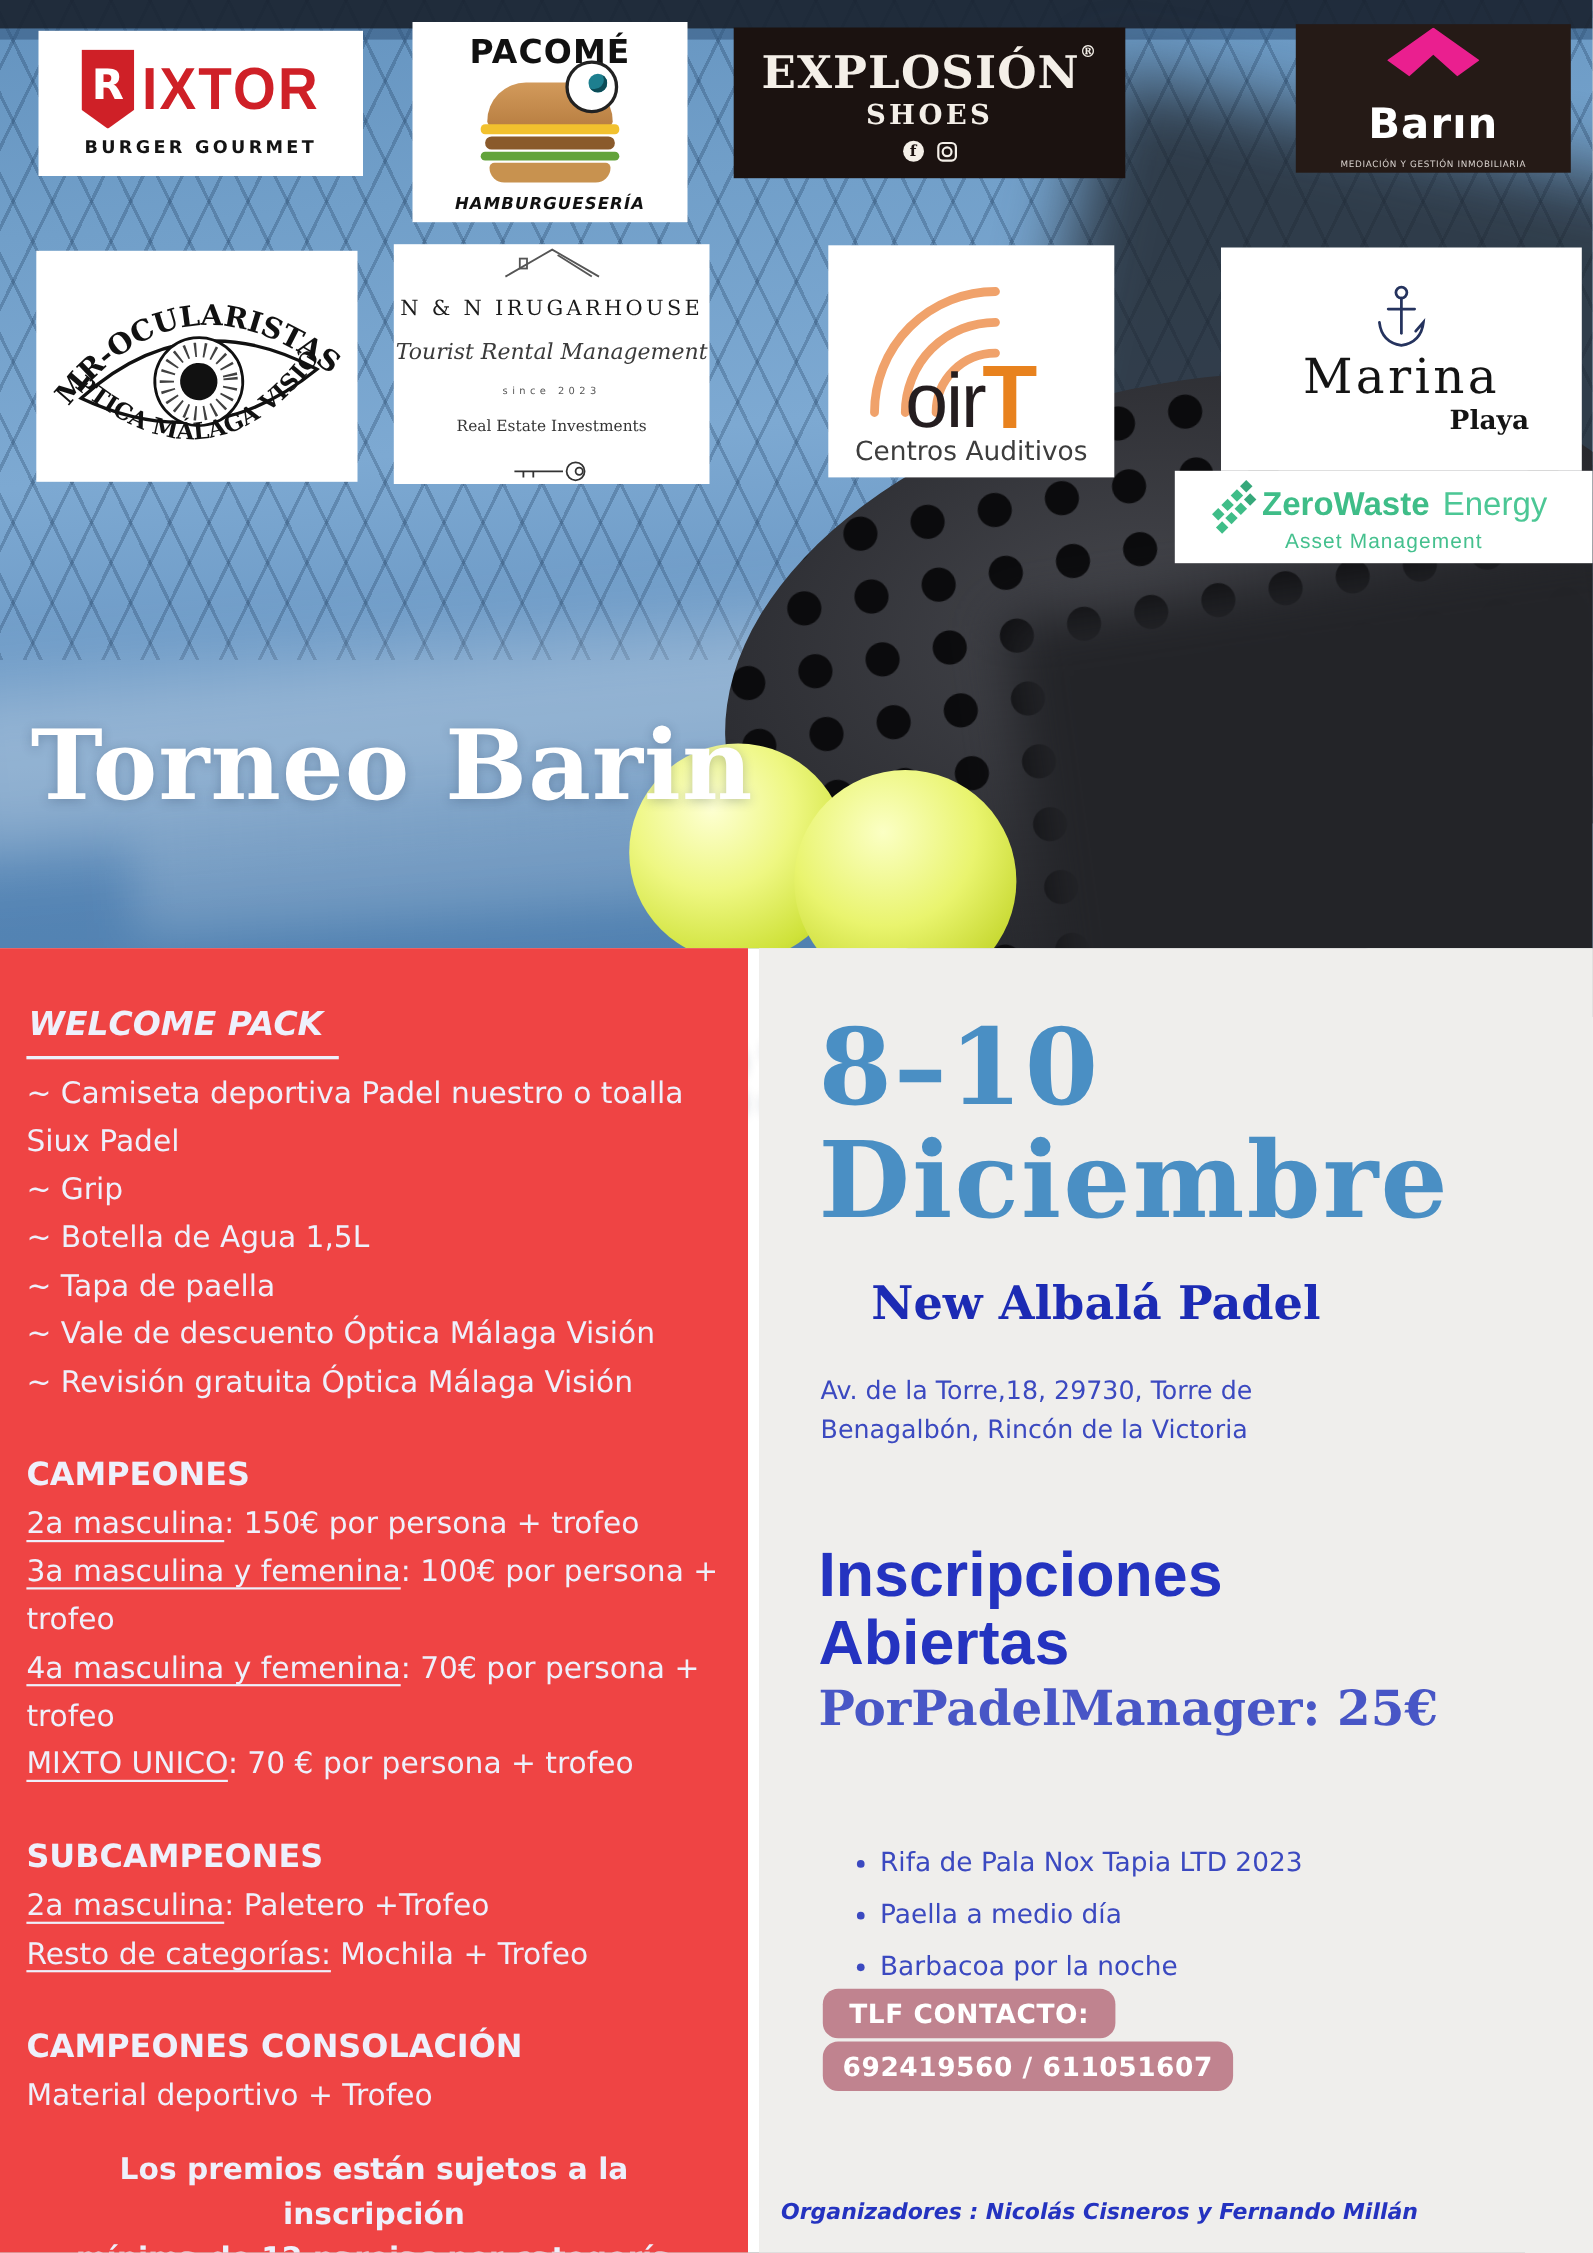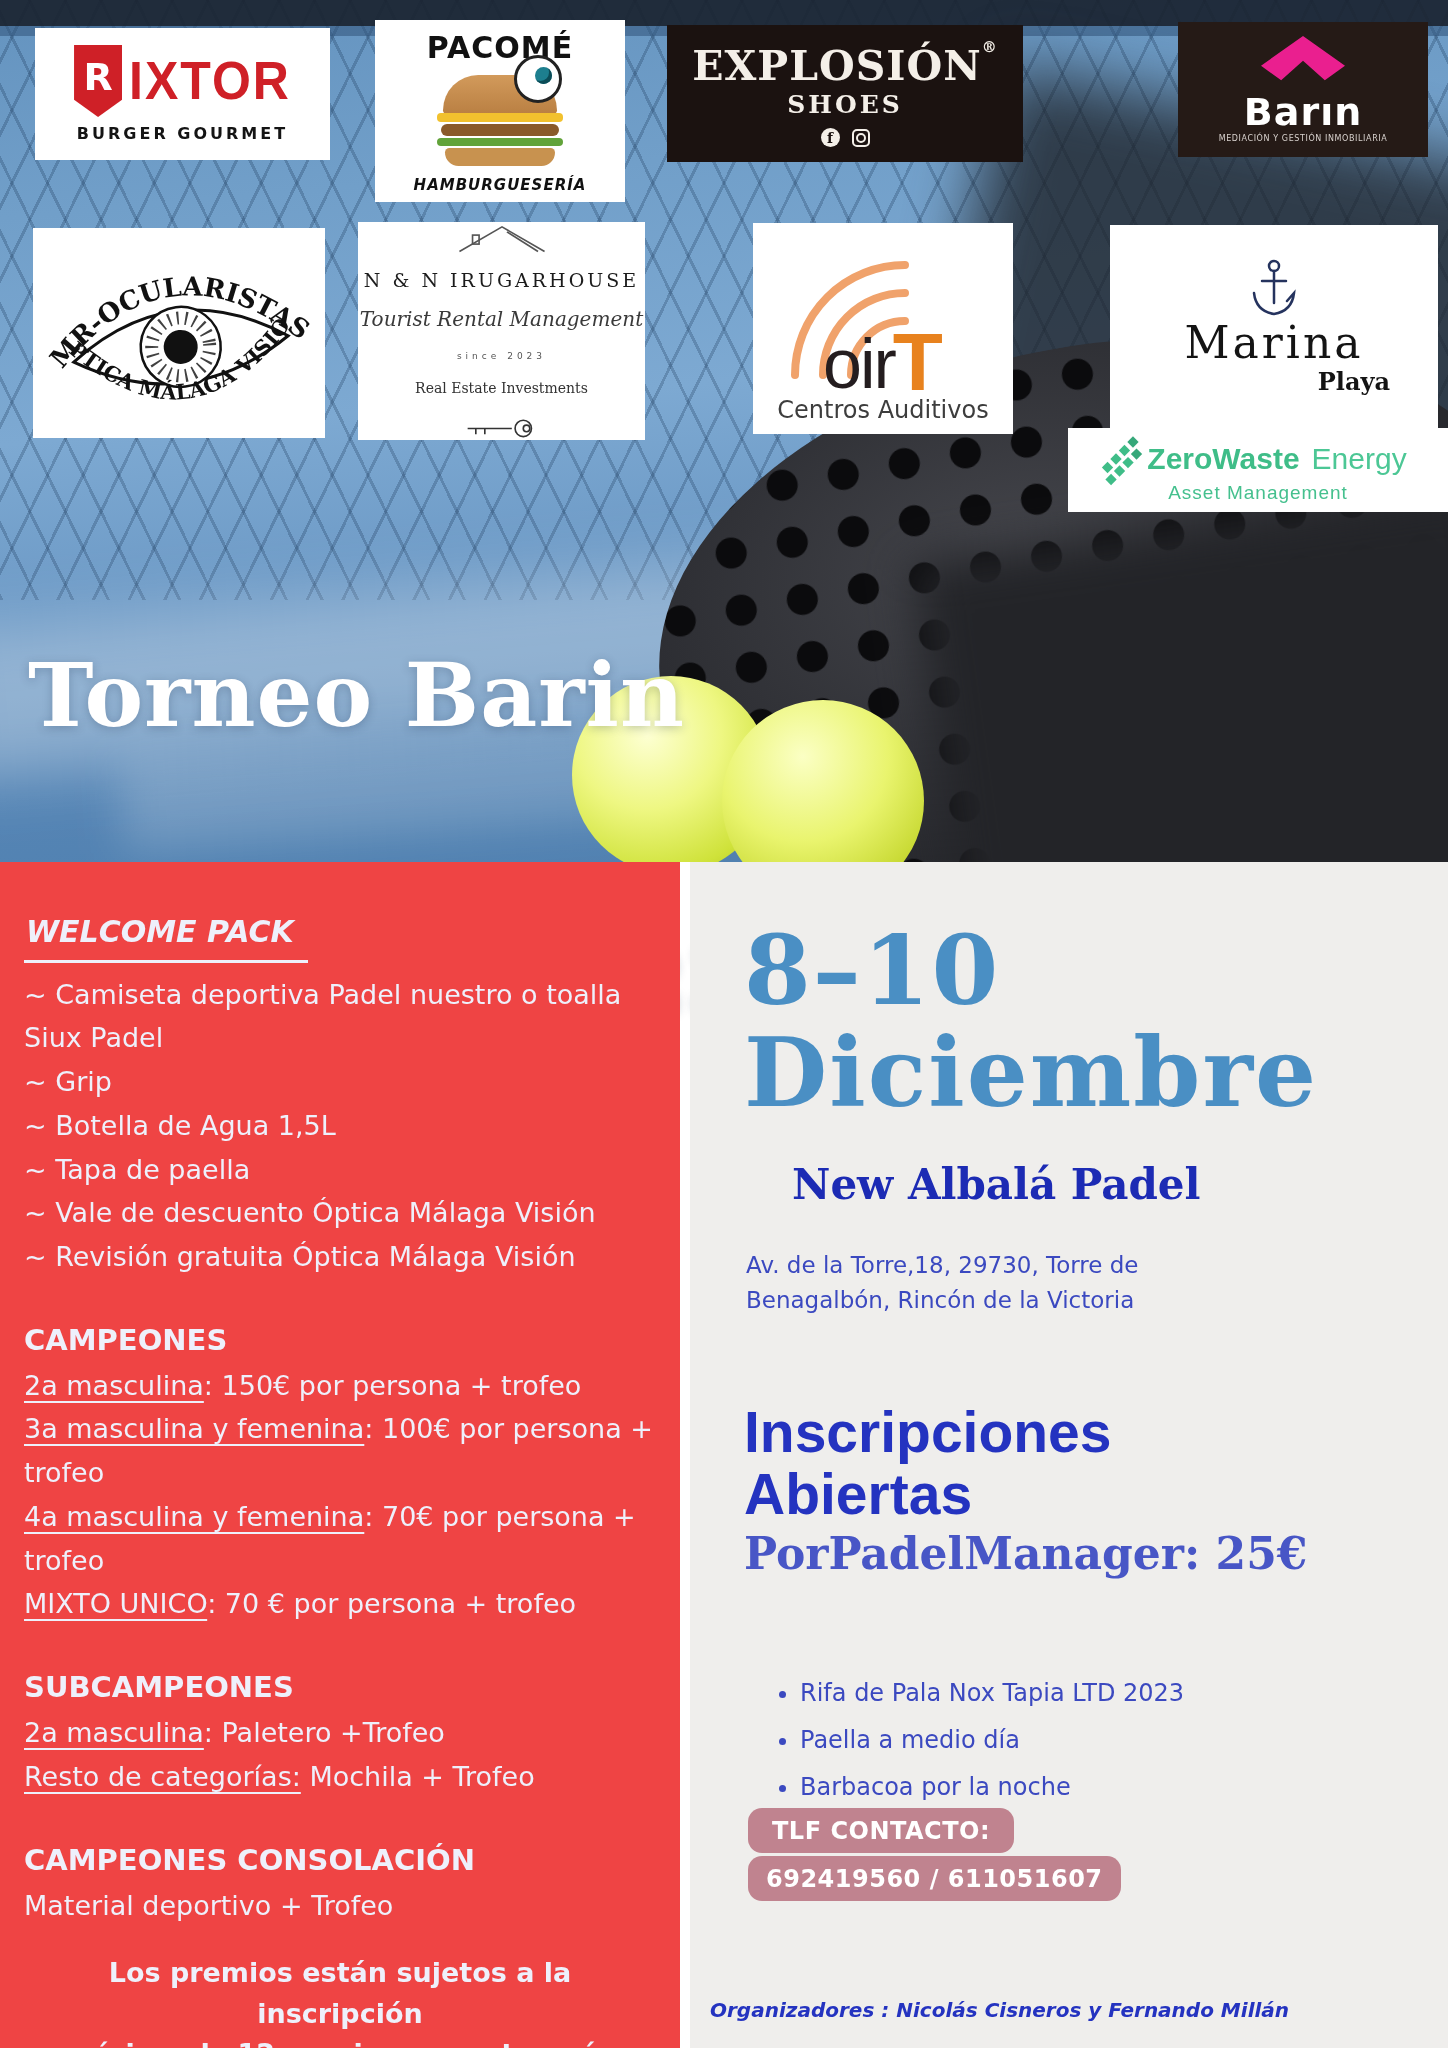--- a/index.html
+++ b/index.html
@@ -61,21 +61,21 @@
   .lg-explosion{left:667px;top:25px;width:356px;height:137px;background:#1b1210;color:#f4efe8;}
   .exp-name{font:700 41px "DejaVu Serif",serif;letter-spacing:1px;line-height:1;}
   .exp-name sup{font-size:15px;vertical-align:28px;}
   .exp-sub{font:700 25px "DejaVu Serif",serif;letter-spacing:3px;margin-top:3px;}
   .exp-social{display:flex;gap:12px;margin-top:9px;align-items:center;}
   .fb{width:19px;height:19px;border-radius:50%;background:#f4efe8;color:#1b1210;
       display:flex;align-items:center;justify-content:center;font:700 14px "DejaVu Serif",serif;}
   .ig{width:14px;height:14px;border:2px solid #f4efe8;border-radius:5px;position:relative;}
   .ig::after{content:"";position:absolute;inset:2px;border:2px solid #f4efe8;border-radius:50%;}
 
-  .lg-barin{left:1178px;top:22px;width:250px;height:135px;background:#251a16;color:#fff;gap:3px;}
+  .lg-barin{left:1178px;top:22px;width:250px;height:135px;background:#251a16;color:#fff;gap:14px;}
   .barin-chevron{width:84px;height:54px;background:#ea1f8f;
                  clip-path:polygon(50% 0,100% 55%,76% 82%,50% 46%,24% 82%,0 55%);}
   .barin-name{font:600 38px "DejaVu Sans",sans-serif;letter-spacing:1px;line-height:1;}
   .barin-tag{font:500 8px "DejaVu Sans",sans-serif;letter-spacing:.6px;color:#d8d2ce;}
 
   .lg-eye{left:33px;top:228px;width:292px;height:210px;}
   .eye-rot{transform:rotate(-7deg);}
 
   .lg-nn{left:358px;top:222px;width:287px;height:218px;gap:16px;}
   .nn-name{font:400 19px "DejaVu Serif",serif;letter-spacing:3px;color:#1c1c1c;white-space:nowrap;}

